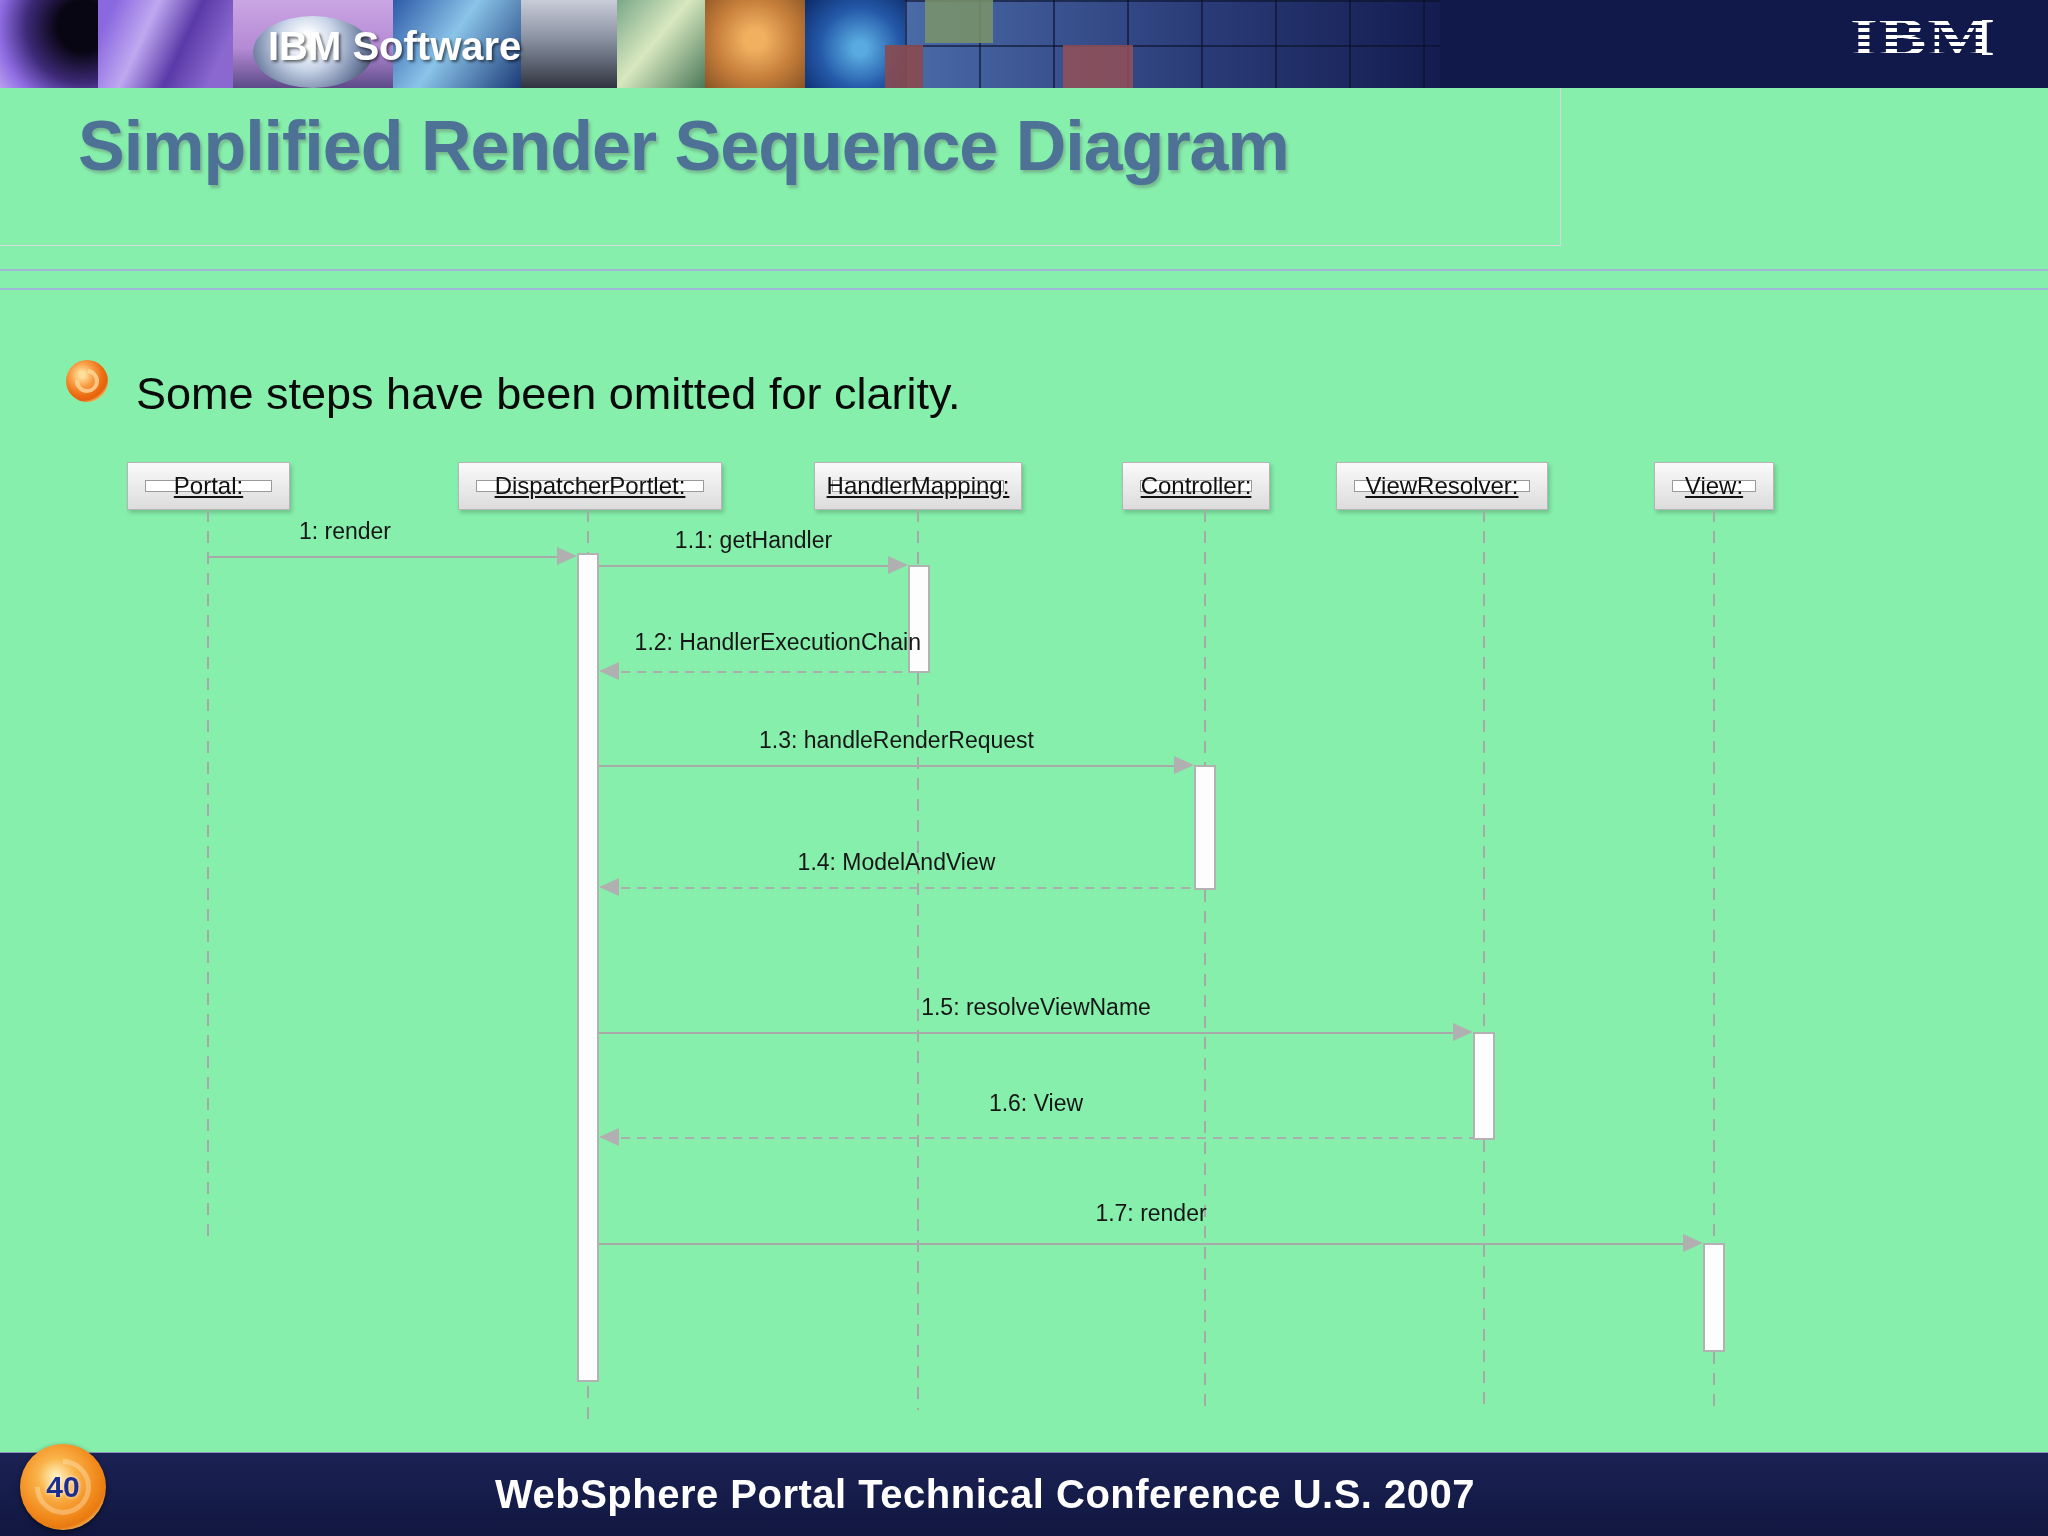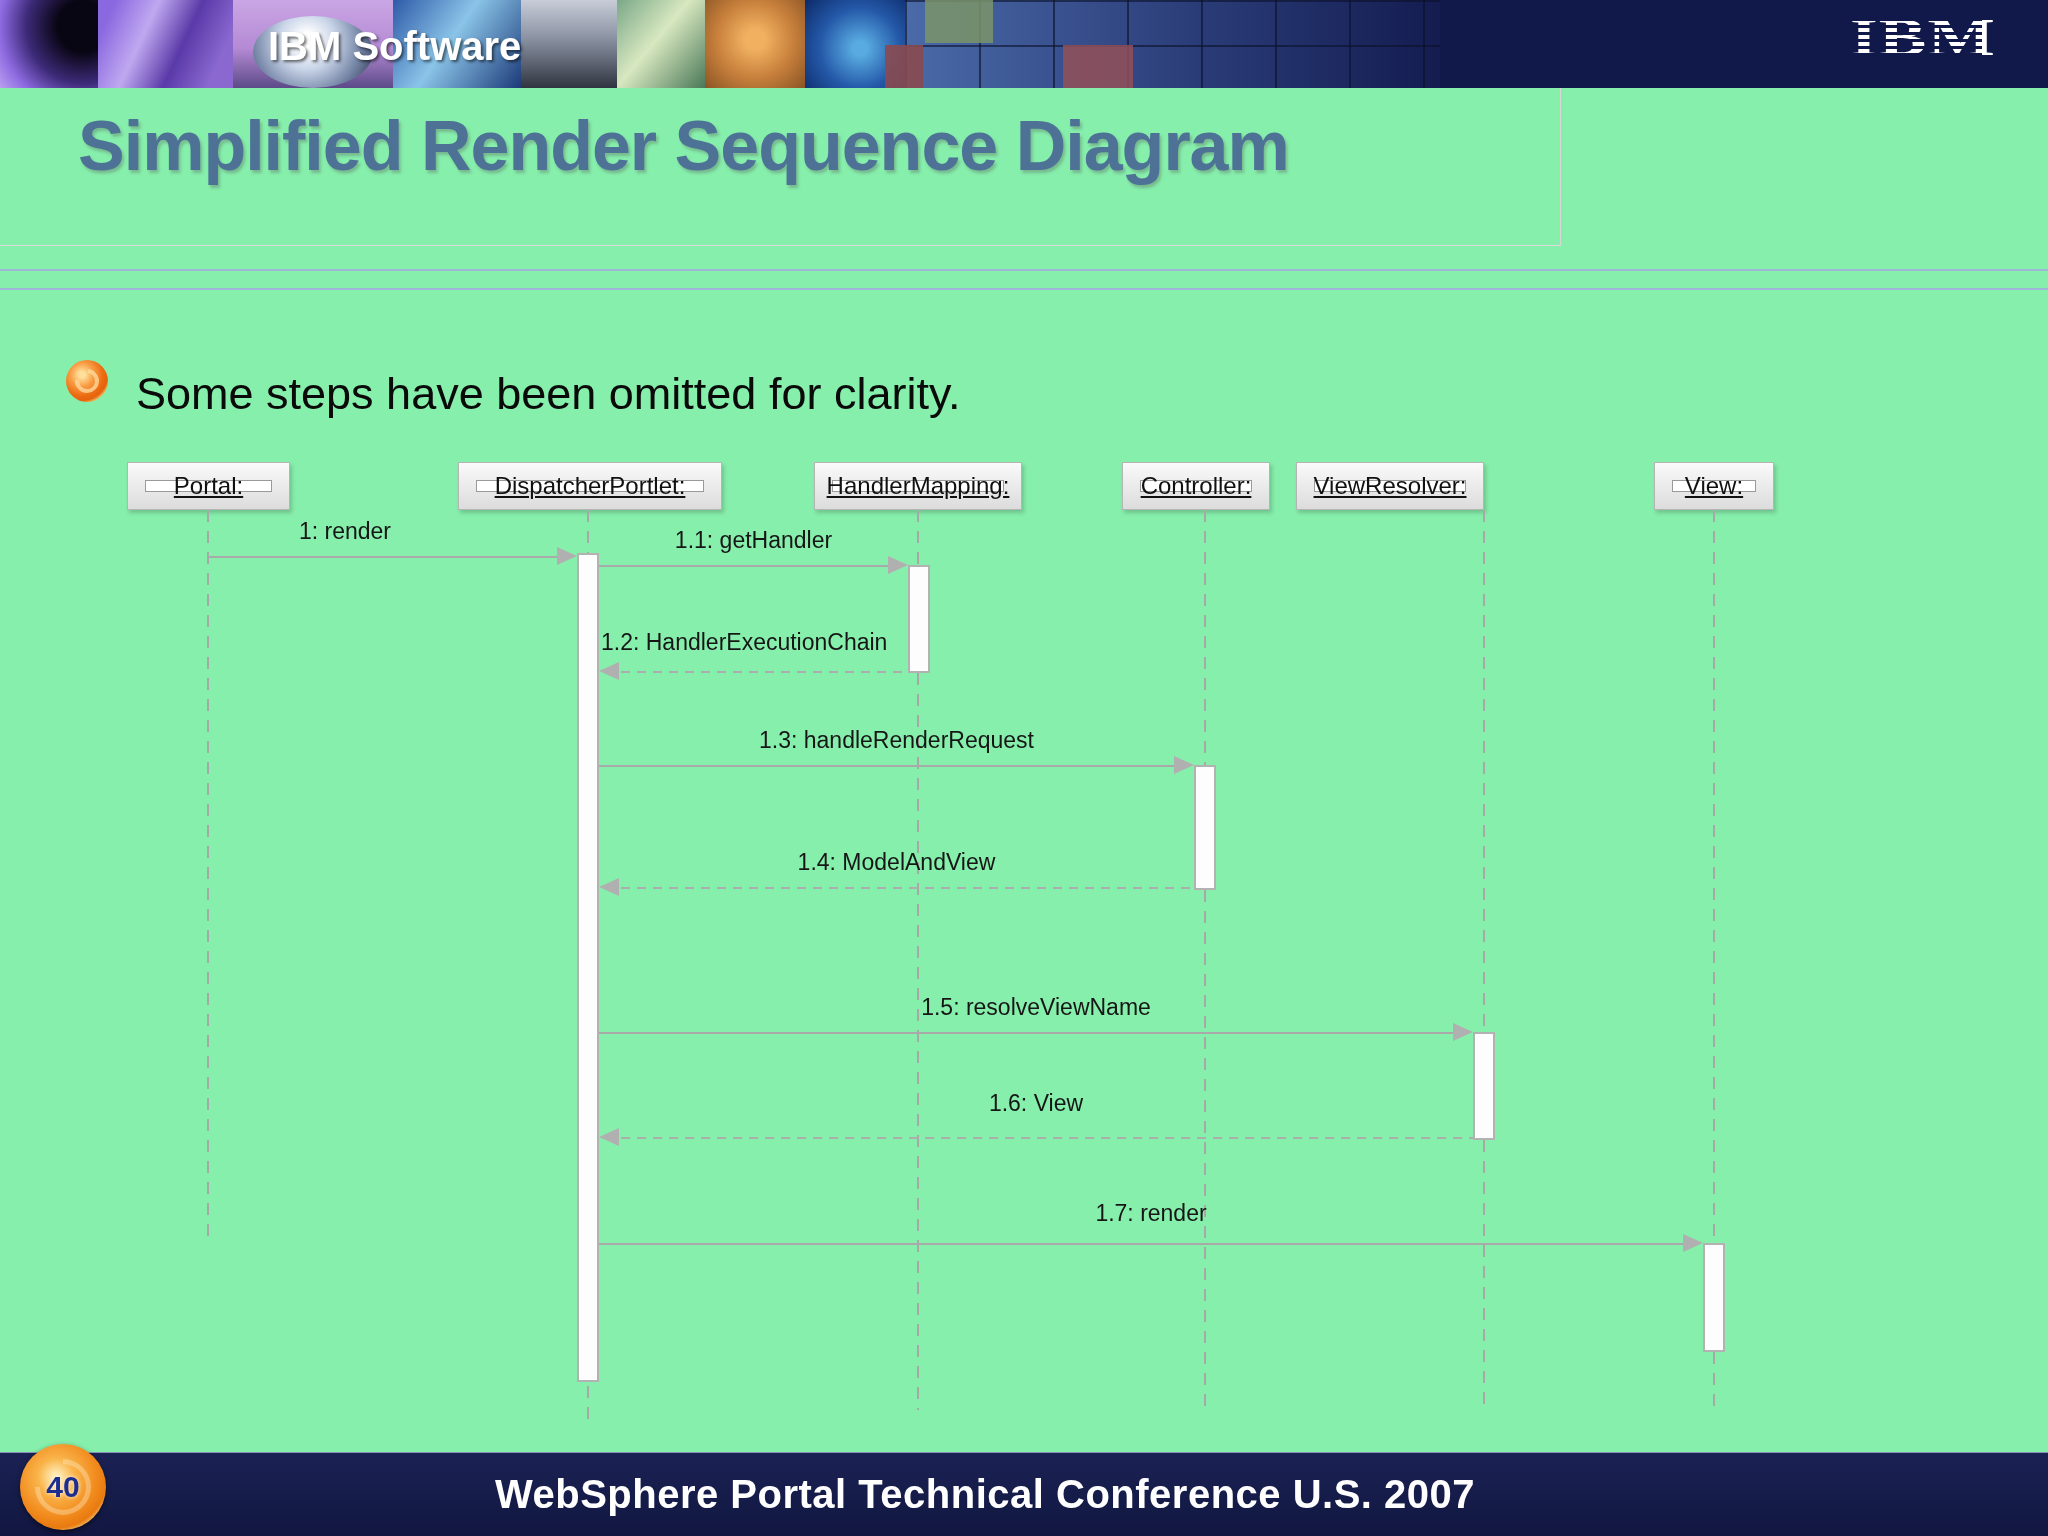--- a/index.html
+++ b/index.html
@@ -63,21 +63,21 @@
   .act { position:absolute; width:22px; box-sizing:border-box; background:#fdfdfd;
     border:2px solid #b2b2b2; }
   .call { position:absolute; height:2px; background:#a9a9a9; }
   .ret { position:absolute; height:2px;
     background:repeating-linear-gradient(to right,#adadad 0 9px,transparent 9px 16px); }
   .arr-r { position:absolute; width:0; height:0; border-top:9px solid transparent;
     border-bottom:9px solid transparent; border-left:20px solid #b0b0b0; }
   .arr-l { position:absolute; width:0; height:0; border-top:9px solid transparent;
     border-bottom:9px solid transparent; border-right:20px solid #b0b0b0; }
   .mlabel { position:absolute; font-size:23px; color:#161616; text-align:center; white-space:nowrap; }
-  .mlabel.left { text-align:left; }
+  .mlabel.left { text-align:right; }
   
   .footer { position:absolute; left:0; top:1452px; width:2048px; height:84px;
     background:linear-gradient(#1b2254,#111740); border-top:1px solid #8a93b8; box-sizing:border-box; }
   .footer-title { position:absolute; left:0; top:0; width:100%; height:100%; display:flex;
     align-items:center; justify-content:center; box-sizing:border-box; padding-right:78px;
     color:#fff; font-size:40px; font-weight:bold; letter-spacing:0.5px; }
   .badge { position:absolute; left:20px; top:1444px; width:86px; height:86px; border-radius:50%;
     display:flex; align-items:center; justify-content:center; z-index:5;
     background:radial-gradient(circle at 42% 38%,#ffe9b0 5%,#f9b44a 25%,#f28b1e 55%,#e87a10 70%,#f6cf7d 80%,#e0ad52 90%,#a8760e 100%);
     box-shadow:0 2px 5px rgba(0,0,0,0.5); }
@@ -134,21 +134,21 @@
   <div class="llbox" style="left:814px;width:208px;">
     <div class="llbox-inner">
         <span>HandlerMapping:</span>
       </div>
     </div>
   <div class="llbox" style="left:1122px;width:148px;">
     <div class="llbox-inner">
         <span>Controller:</span>
       </div>
     </div>
-  <div class="llbox" style="left:1296px;width:188px;">
+  <div class="llbox" style="left:1336px;width:212px;">
     <div class="llbox-inner">
         <span>ViewResolver:</span>
       </div>
     </div>
   <div class="llbox" style="left:1654px;width:120px;">
     <div class="llbox-inner">
         <span>View:</span>
       </div>
     </div>
 

